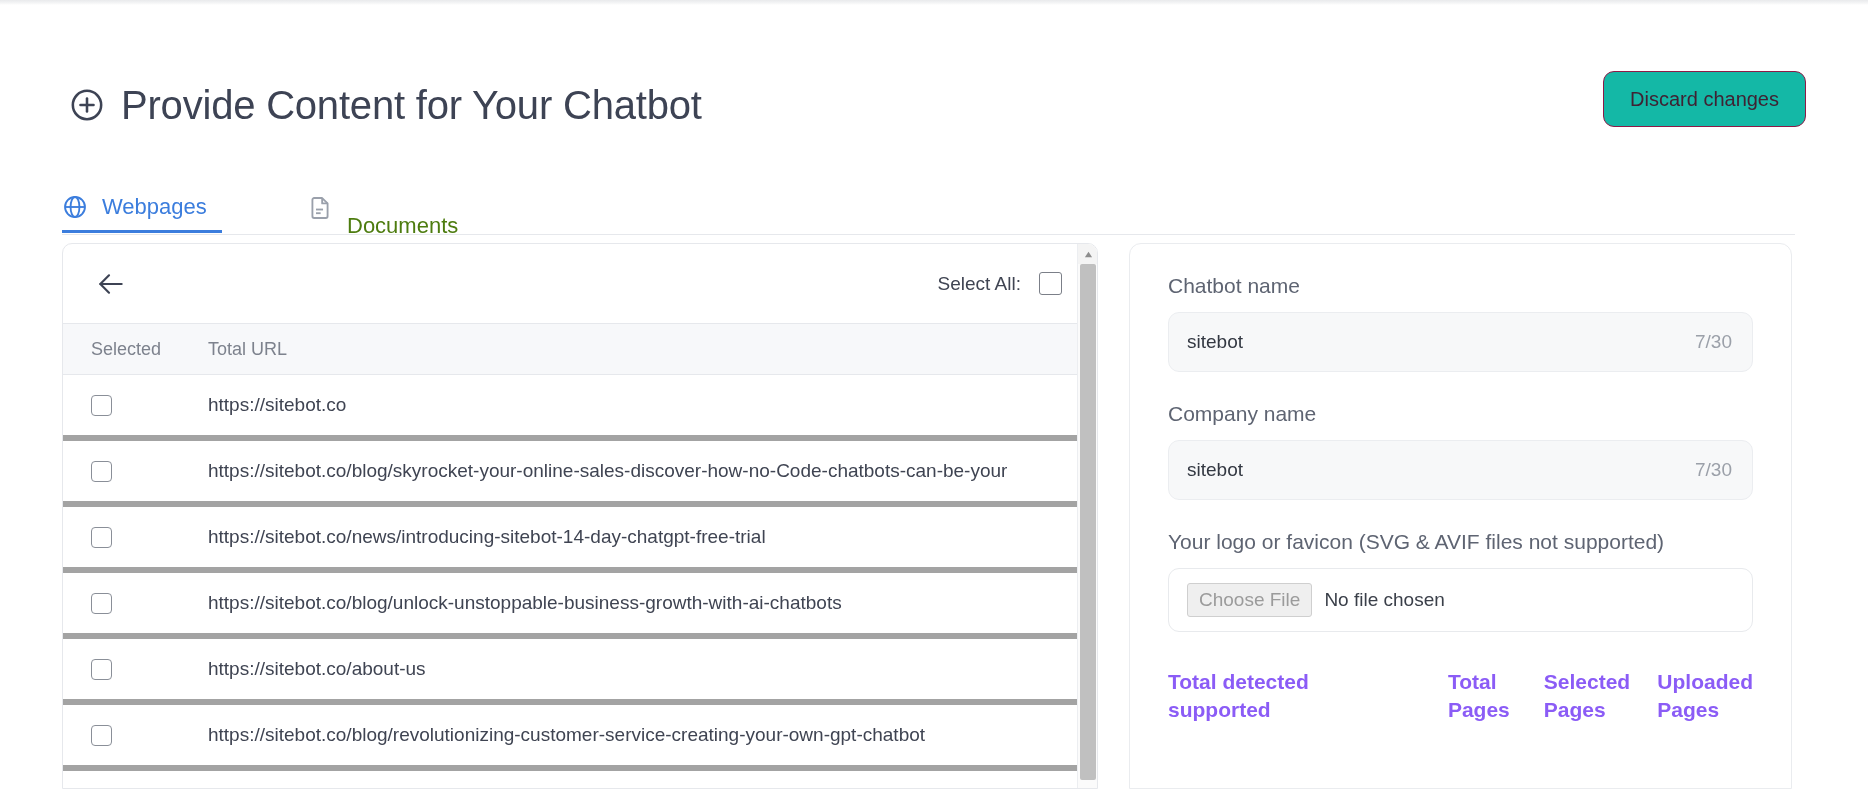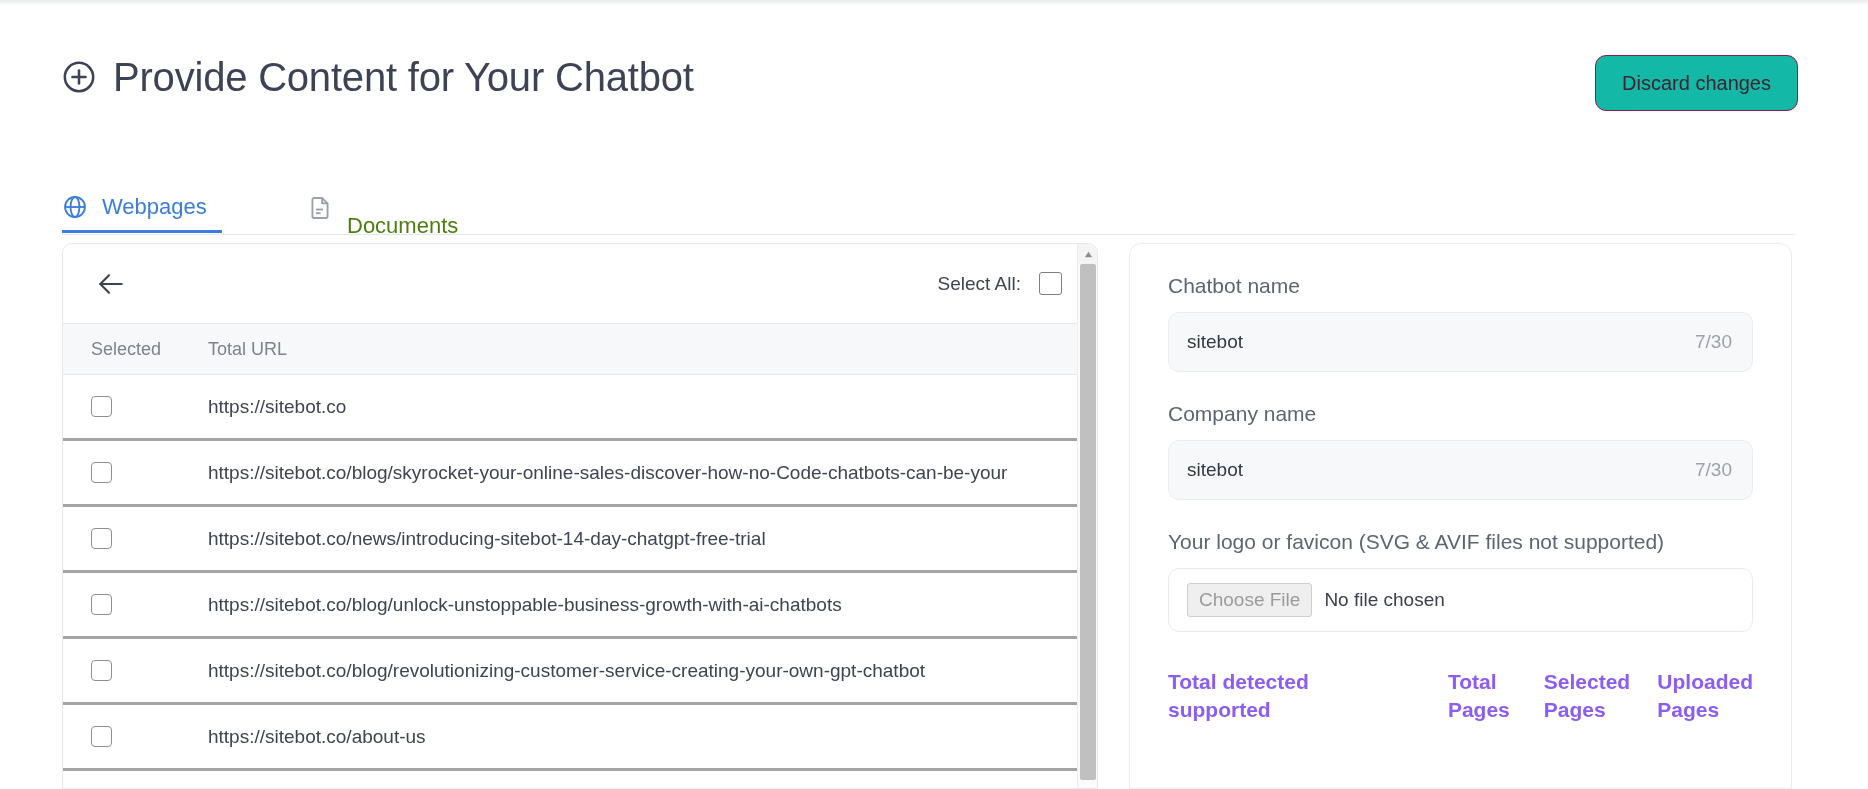--- a/index.html
+++ b/index.html
@@ -27,25 +27,25 @@
     position: absolute;
     top: 5px; left: 0;
     width: 1868px;
     height: 784px;
   }
 
   
   .header {
     position: absolute;
     top: 50px;
-    left: 62px;
+    left: 70px;
     width: 1744px;
     height: 72px;
     display: flex;
-    align-items: flex-start;
+    align-items: flex-end;
     justify-content: space-between;
   }
 
   .title-group {
     display: flex;
     align-items: center;
     gap: 17px;
   }
 
   .plus-circle-icon {
@@ -201,21 +201,21 @@
     color: #7d828d;
     white-space: nowrap;
   }
   .th-selected { width: 117px; }
   .th-url { }
 
   .row {
     display: flex;
     align-items: center;
     height: 66px;
-    border-bottom: 3px solid #a3a3a3;
+    border-bottom: 6px solid #a3a3a3;
     padding-left: 28px;
     background: #ffffff;
   }
   .row-cb-cell {
     width: 117px;
     display: flex;
     align-items: center;
     flex: 0 0 117px;
   }
   .row-url {
@@ -428,27 +428,27 @@
         <div class="row">
           <span class="row-cb-cell">
             <span class="checkbox row-cb"></span>
           </span>
           <span class="row-url">https://sitebot.co/blog/unlock-unstoppable-business-growth-with-ai-chatbots</span>
         </div>
         <div class="row">
           <span class="row-cb-cell">
             <span class="checkbox row-cb"></span>
           </span>
-          <span class="row-url">https://sitebot.co/blog/revolutionizing-customer-service-creating-your-own-gpt-chatbot</span>
+          <span class="row-url">https://sitebot.co/about-us</span>
         </div>
         <div class="row">
           <span class="row-cb-cell">
             <span class="checkbox row-cb"></span>
           </span>
-          <span class="row-url">https://sitebot.co/about-us</span>
+          <span class="row-url">https://sitebot.co/blog/revolutionizing-customer-service-creating-your-own-gpt-chatbot</span>
         </div>
       </div>
 
       <div class="panel-scrollbar">
         <div class="sb-arrow">
           <svg viewBox="0 0 10 10" fill="currentColor">
             <polygon points="5,2 9,8 1,8"></polygon>
           </svg>
         </div>
         <div class="sb-thumb"></div>

